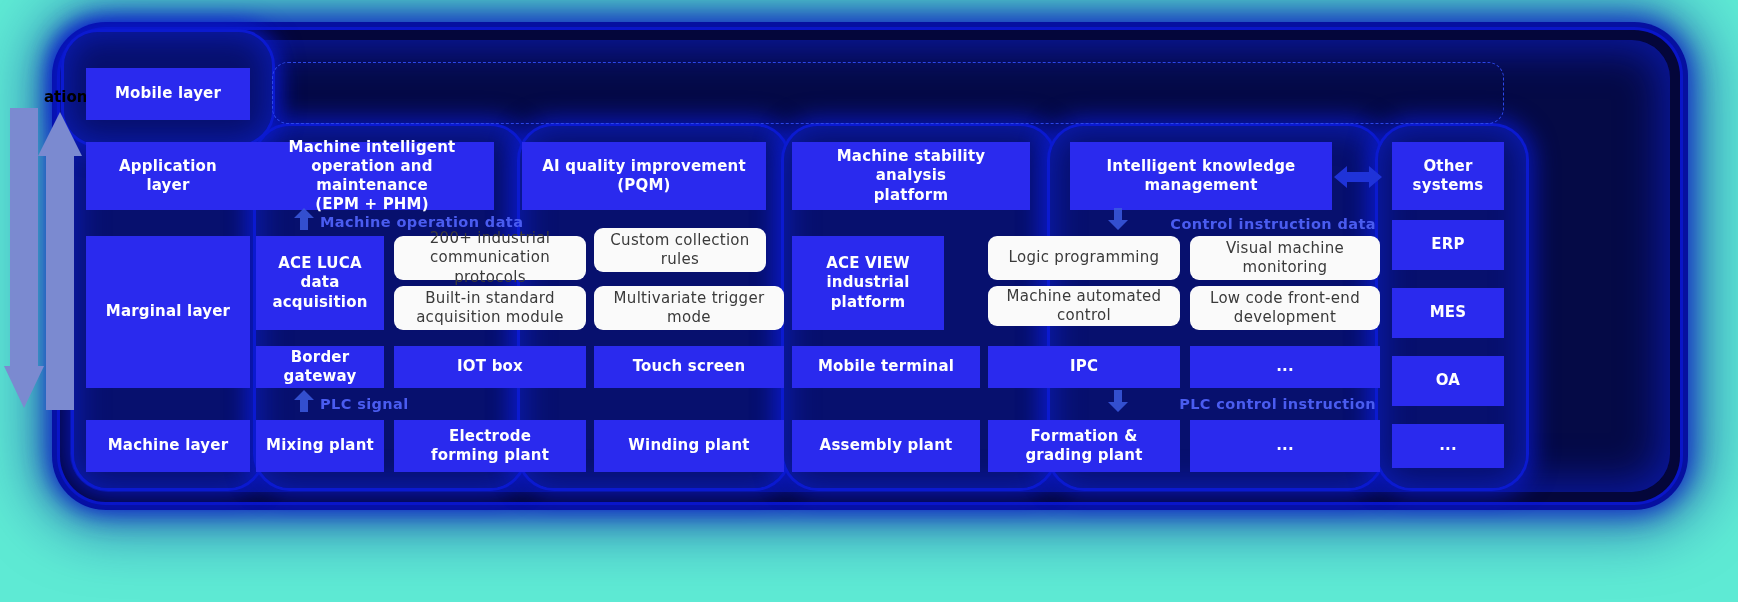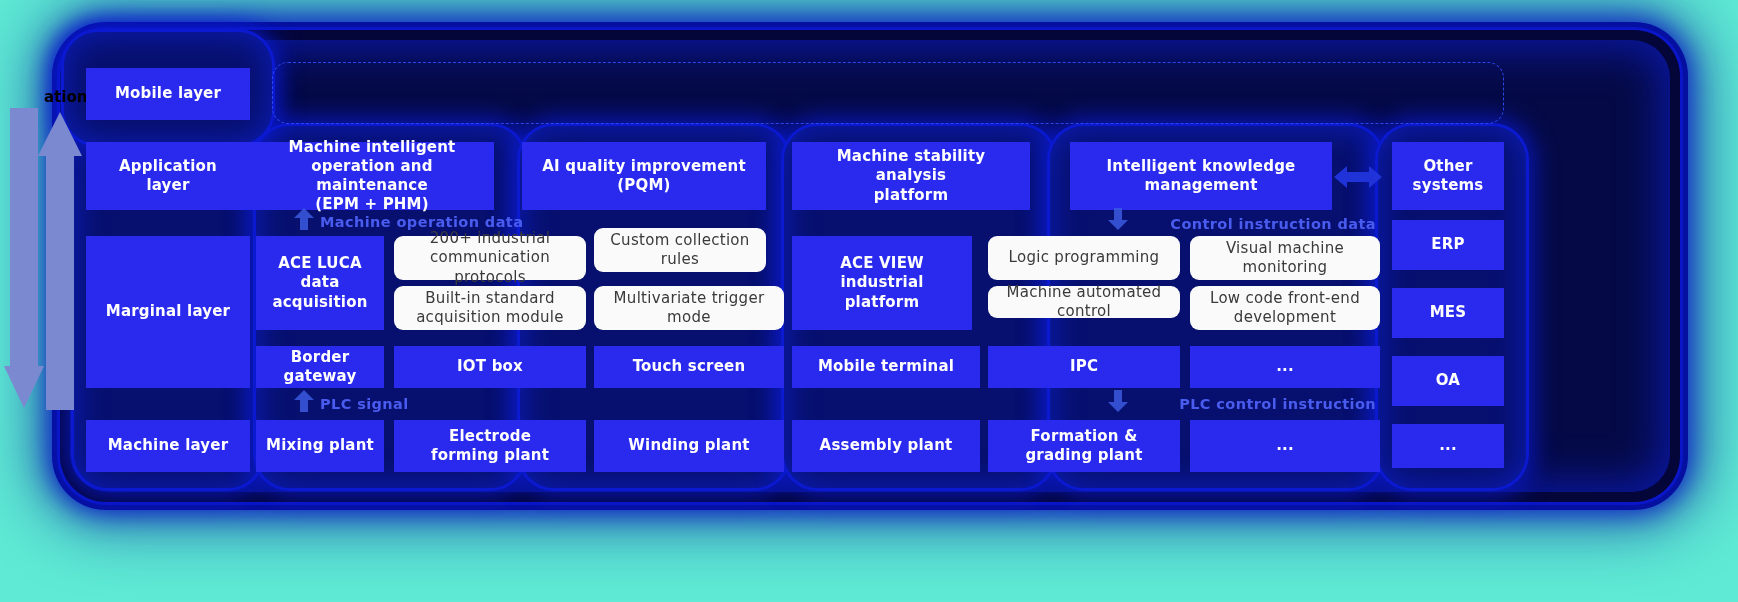--- a/index.html
+++ b/index.html
@@ -149,31 +149,31 @@
   <div class="blk white multiline" style="left:594px;top:228px;width:172px;height:44px;">
     <span>Custom collection<br>rules</span>
   </div>
   <div class="blk white multiline" style="left:394px;top:286px;width:192px;height:44px;">
     <span>Built-in standard<br>acquisition module</span>
   </div>
   <div class="blk white multiline" style="left:594px;top:286px;width:190px;height:44px;">
     <span>Multivariate trigger<br>mode</span>
   </div>
 
-  <div class="blk multiline" style="left:792px;top:236px;width:180px;height:94px;text-align:center;">
+  <div class="blk multiline" style="left:792px;top:236px;width:152px;height:94px;text-align:center;">
     <span>ACE VIEW industrial<br>platform</span>
   </div>
 
   <div class="blk white" style="left:988px;top:236px;width:192px;height:44px;">
     <span>Logic programming</span>
   </div>
   <div class="blk white multiline" style="left:1190px;top:236px;width:190px;height:44px;">
     <span>Visual machine<br>monitoring</span>
   </div>
-  <div class="blk white multiline" style="left:988px;top:286px;width:192px;height:32px;">
+  <div class="blk white multiline" style="left:988px;top:286px;width:192px;height:40px;">
     <span>Machine automated<br>control</span>
   </div>
   <div class="blk white multiline" style="left:1190px;top:286px;width:190px;height:44px;">
     <span>Low code front-end<br>development</span>
   </div>
 
   <div class="blk" style="left:1392px;top:288px;width:112px;height:50px;">
     <span>MES</span>
   </div>
   <div class="blk" style="left:1392px;top:220px;width:112px;height:50px;">

